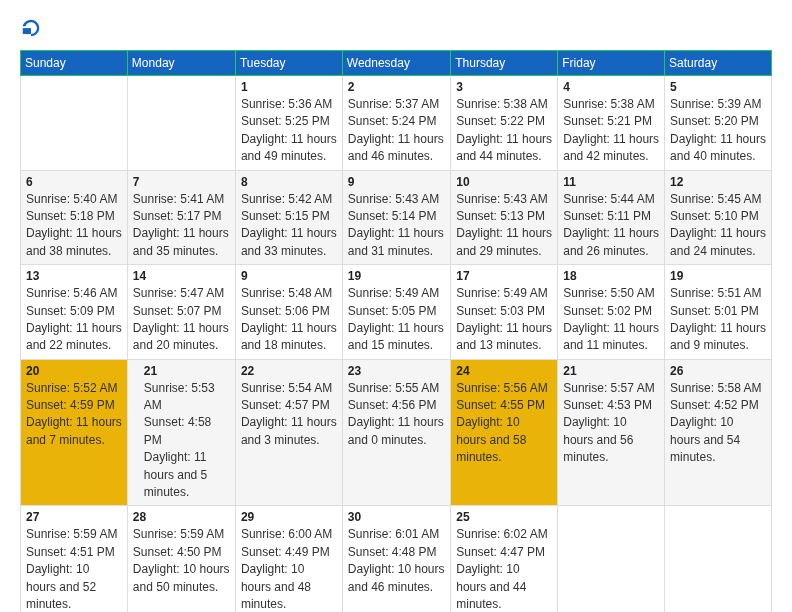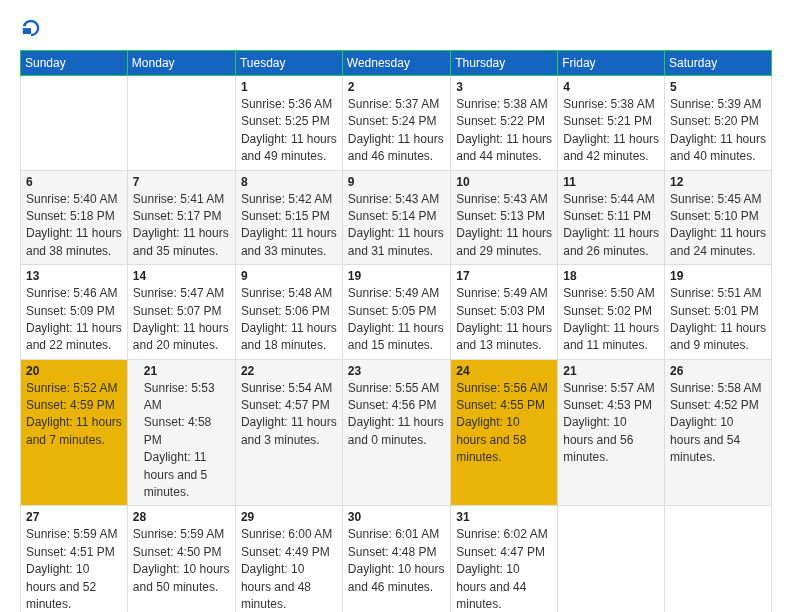--- a/index.html
+++ b/index.html
@@ -251,21 +251,21 @@
           </td>
           <td>
             <span class="day-number">29</span>
             <div class="day-info">Sunrise: 6:00 AM<br>Sunset: 4:49 PM<br>Daylight: 10 hours and 48 minutes.</div>
           </td>
           <td>
             <span class="day-number">30</span>
             <div class="day-info">Sunrise: 6:01 AM<br>Sunset: 4:48 PM<br>Daylight: 10 hours and 46 minutes.</div>
           </td>
           <td>
-            <span class="day-number">31</span>
+            <span class="day-number">25</span>
             <div class="day-info">Sunrise: 6:02 AM<br>Sunset: 4:47 PM<br>Daylight: 10 hours and 44 minutes.</div>
           </td>
           <td class="empty-cell"></td>
           <td class="empty-cell"></td>
         </tr>
       </tbody>
   </table>
 </div>
 
 </body></html>

